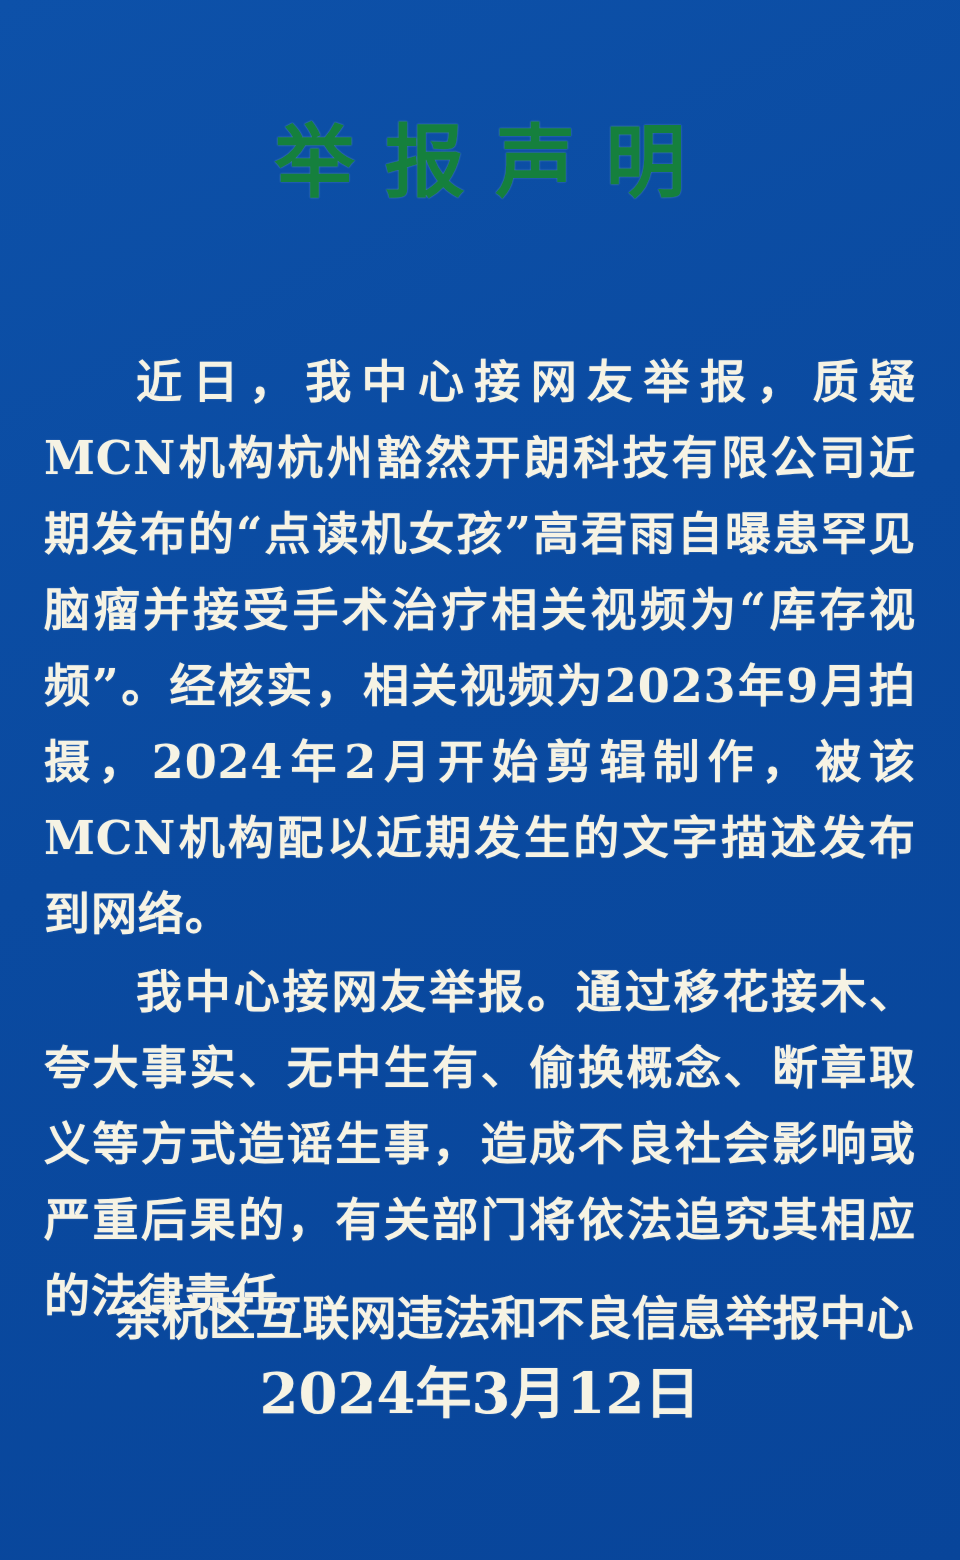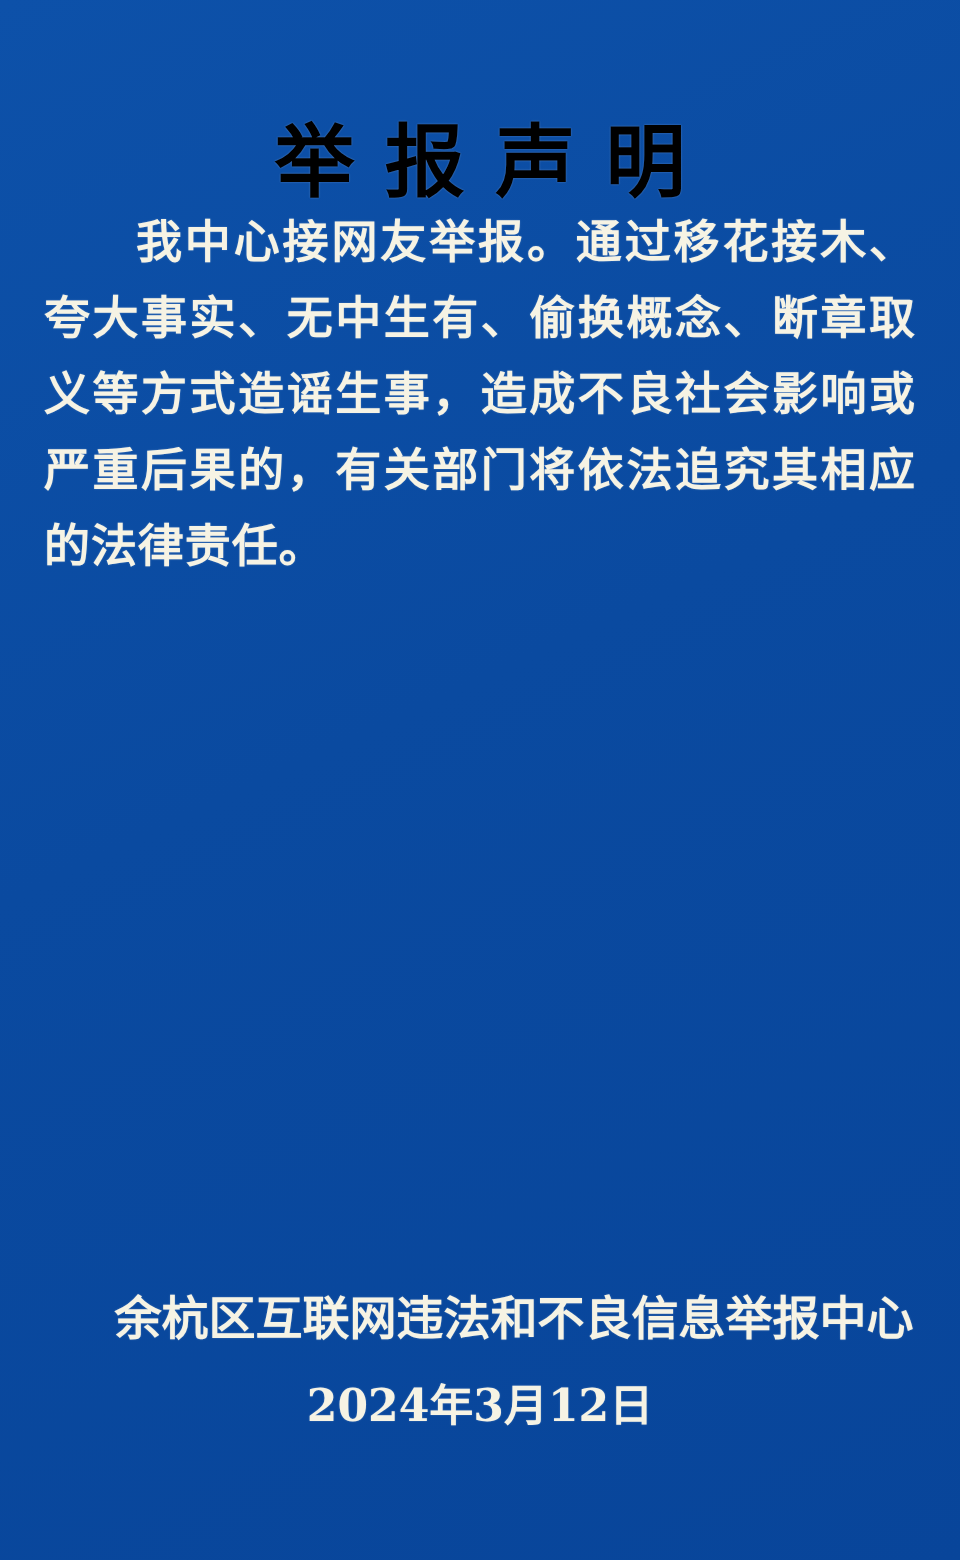--- a/index.html
+++ b/index.html
@@ -22,21 +22,21 @@
   }
   .statement-title {
     margin: 0;
     padding-top: 122px;
     text-align: center;
     font-size: 80px;
     font-weight: bold;
     line-height: 1;
     letter-spacing: 0.38em;
     text-indent: 0.38em; 
-    color: #000000;
+    color: #15803d;
     text-shadow: 0 0 2px rgba(220, 235, 255, 0.35);
   }
   .statement-body {
     margin: 0;
     padding: 0 44px;
   }
   .statement-body p {
     margin: 0;
     font-size: 46px;
     font-weight: bold;
@@ -65,37 +65,38 @@
     margin: 0;
     padding-left: 68px; 
     font-size: 47px;
     font-weight: bold;
     line-height: 74px;
     color: #f6f3e4;
     text-shadow: 0 0 2px rgba(215, 230, 250, 0.3);
     white-space: nowrap;
   }
   .footer-date {
-    margin: 13px;
-    font-size: 44px;
+    margin: 0;
+    font-size: 56px;
     font-weight: bold;
     line-height: 74px;
     color: #f6f3e4;
     text-shadow: 0 0 2px rgba(215, 230, 250, 0.3);
     white-space: nowrap;
   }
 </style>
 </head>
 <body>
 
 <div class="page">
 
   <h1 class="statement-title">举报声明</h1>
 
   <div class="statement-body">
+    <p class="para-1">近日，我中心接网友举报，质疑MCN机构杭州豁然开朗科技有限公司近期发布的“点读机女孩”高君雨自曝患罕见脑瘤并接受手术治疗相关视频为“库存视频”。经核实，相关视频为2023年9月拍摄，2024年2月开始剪辑制作，被该MCN机构配以近期发生的文字描述发布到网络。</p>
     <p class="para-2">我中心接网友举报。通过移花接木、夸大事实、无中生有、偷换概念、断章取义等方式造谣生事，造成不良社会影响或严重后果的，有关部门将依法追究其相应的法律责任。</p>
   </div>
 
   <div class="statement-footer">
     <p class="footer-org">余杭区互联网违法和不良信息举报中心</p>
     <p class="footer-date">2024年3月12日</p>
   </div>
 
 </div>
 

